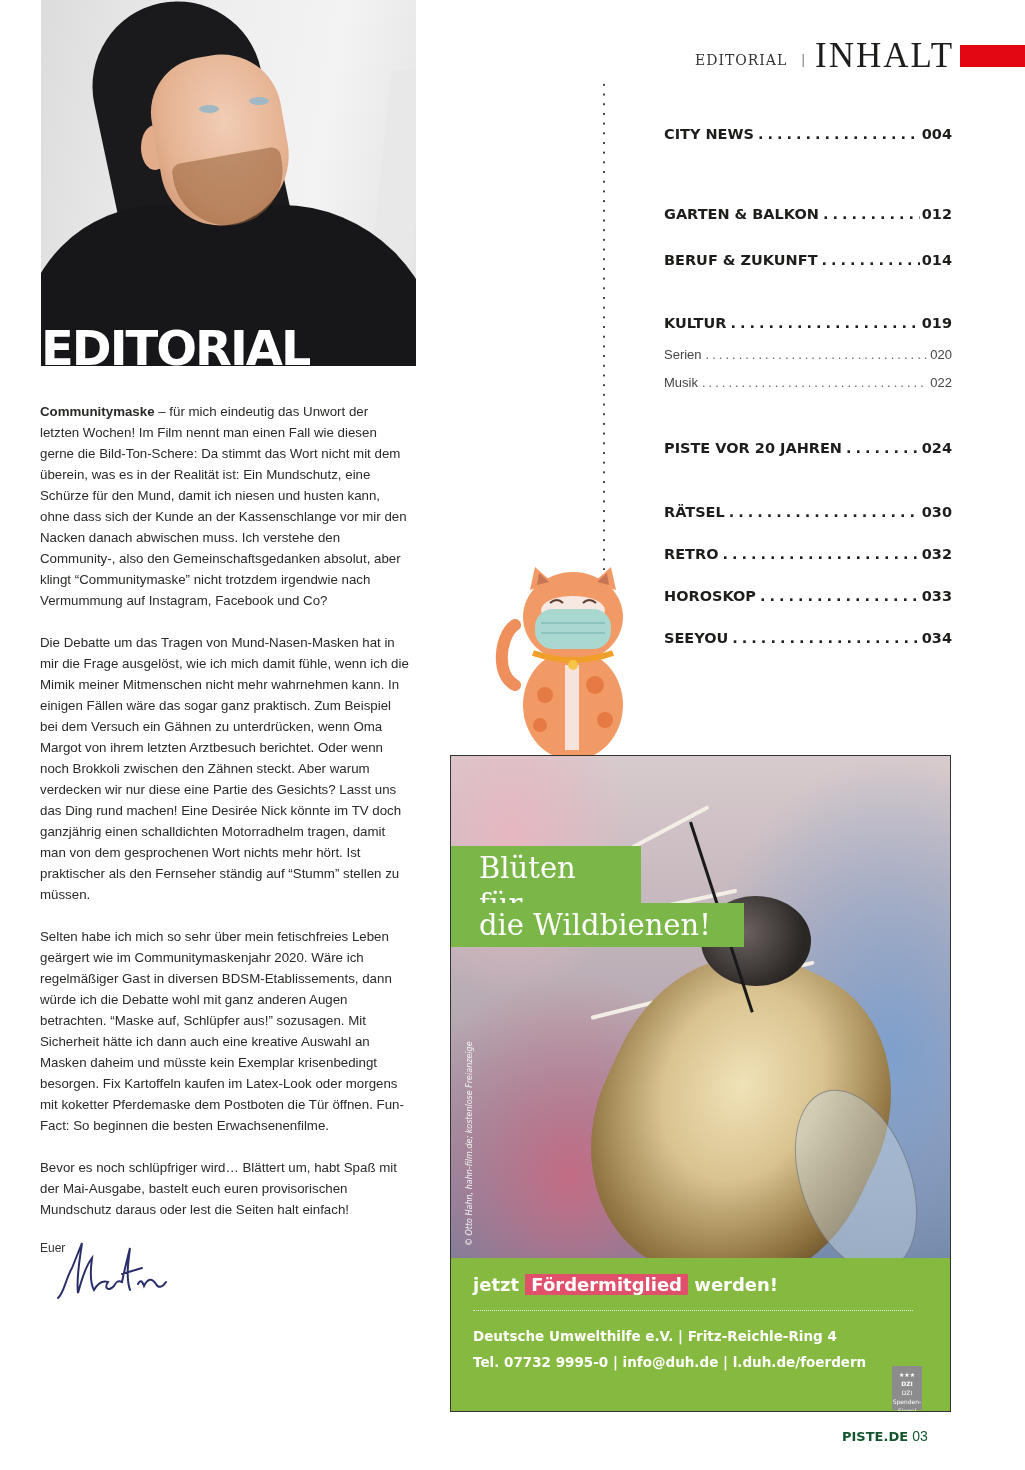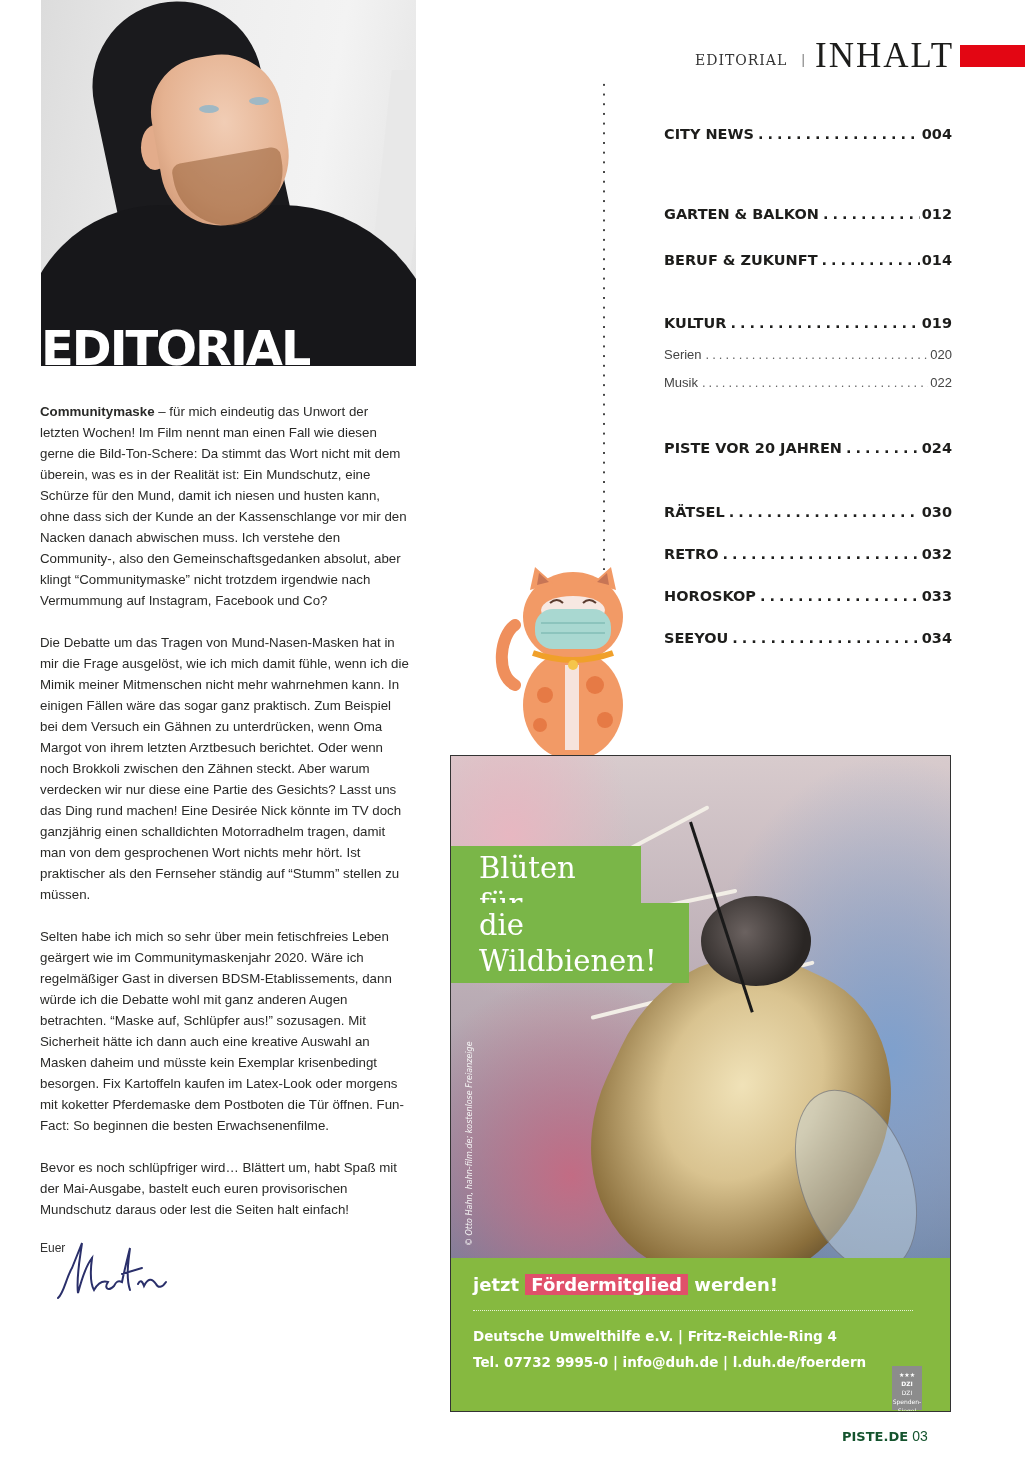--- a/index.html
+++ b/index.html
@@ -83,21 +83,21 @@
   }
   .ad .logo-globe { width: 30px; height: 30px; border-radius: 50%; border: 2px solid #444; background: radial-gradient(circle, #7ab648 40%, #4e8a2e 100%); position: relative; }
   .ad .logo-globe::before { content: ""; position: absolute; left: 12px; top: 0; width: 2px; height: 26px; background: #333; }
   .ad .logo-globe::after { content: ""; position: absolute; left: 0; top: 12px; width: 26px; height: 2px; background: #333; }
   .ad .logo-text { font-family: "Liberation Serif", serif; font-size: 21px; color: #333; letter-spacing: -0.5px; }
   .ad .headline-box {
     position: absolute; left: 0; background: #7ab648; color: #ffffff;
     font-family: "DejaVu Serif", serif; font-size: 29px; padding: 4px 14px 4px 28px; line-height: 36px;
   }
   .ad .headline-box.l1 { top: 90px; width: 190px; }
-  .ad .headline-box.l2 { top: 147px; width: 238px; }
+  .ad .headline-box.l2 { top: 147px; width: 293px; }
   .ad .stamen { position: absolute; background: #f2eee6; height: 4px; border-radius: 2px; transform-origin: left center; }
   .ad .antenna { position: absolute; left: 238px; top: 66px; width: 3px; height: 200px; background: #1a1a1a; transform: rotate(-18deg); transform-origin: top; }
   .ad .bee-body {
     position: absolute; left: 150px; top: 200px; width: 280px; height: 330px; border-radius: 45%;
     background: radial-gradient(ellipse at 45% 40%, #f0e2b8 0%, #d9c390 35%, #8a6e3b 70%, #2b2219 100%);
     transform: rotate(25deg);
   }
   .ad .bee-eye { position: absolute; left: 250px; top: 140px; width: 110px; height: 90px; border-radius: 50%; background: radial-gradient(circle at 40% 40%, #6b6260 0%, #2a2624 70%); }
   .ad .bee-wing { position: absolute; left: 350px; top: 330px; width: 110px; height: 190px; border-radius: 50%; background: rgba(200, 215, 225, 0.45); border: 1px solid rgba(80, 80, 90, 0.5); transform: rotate(-20deg); }
   .ad .credit {

